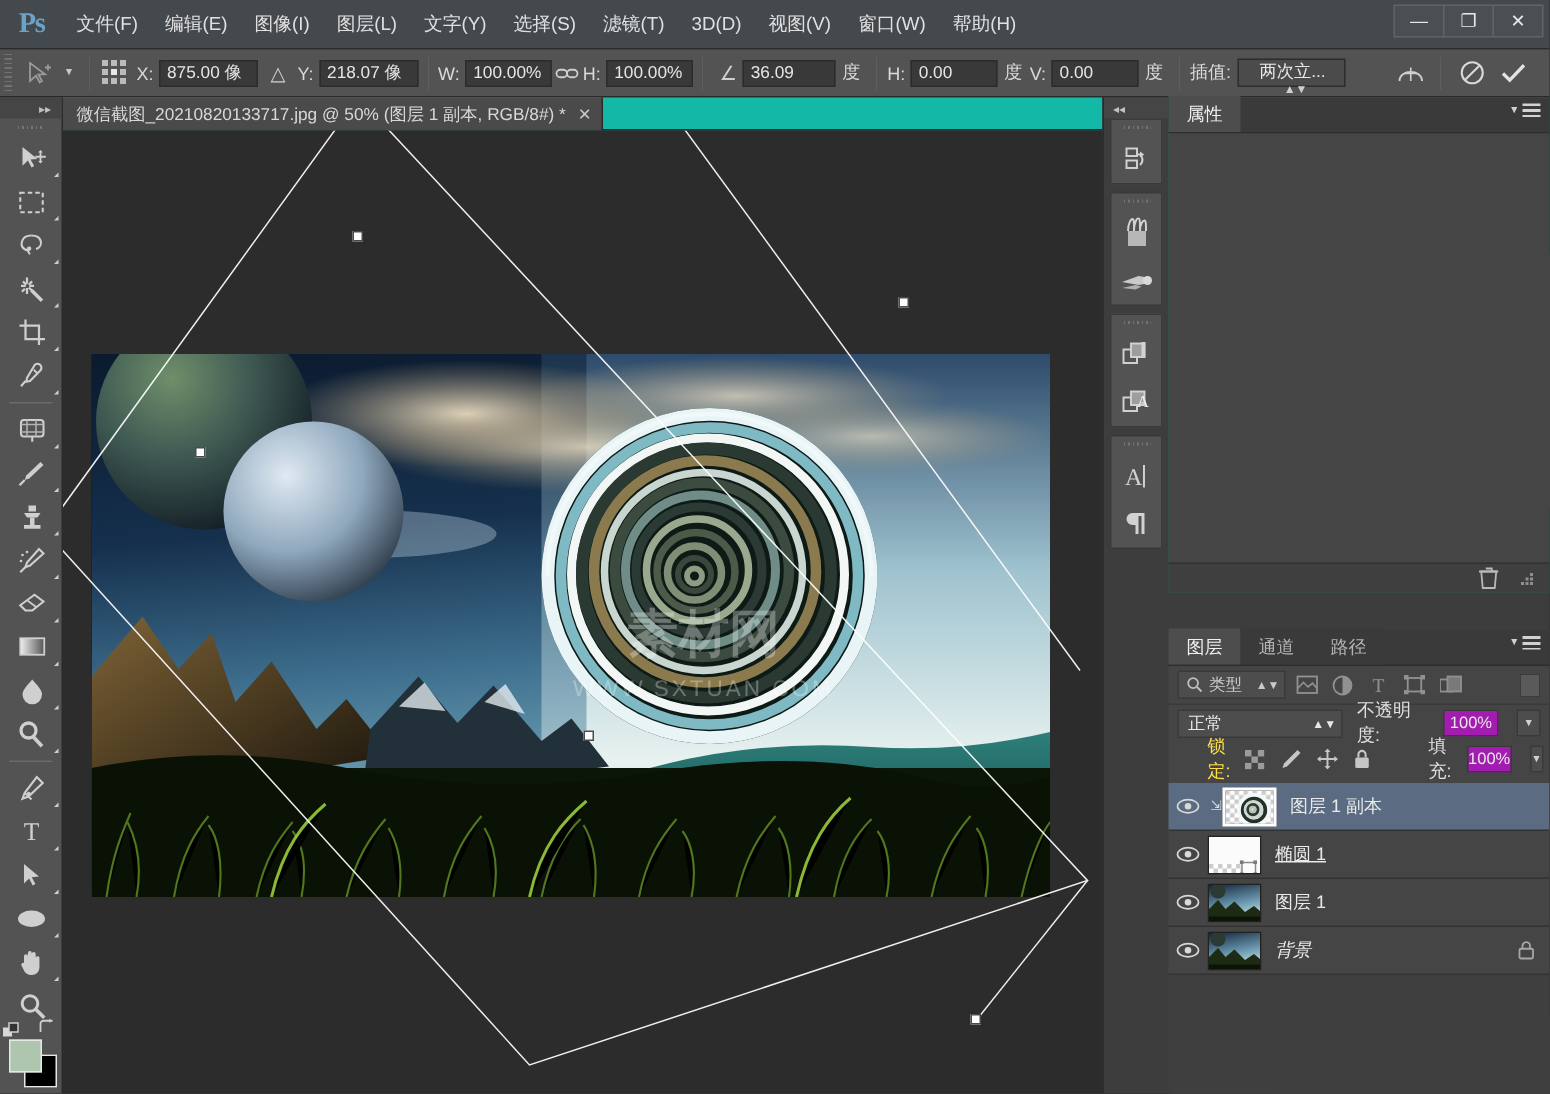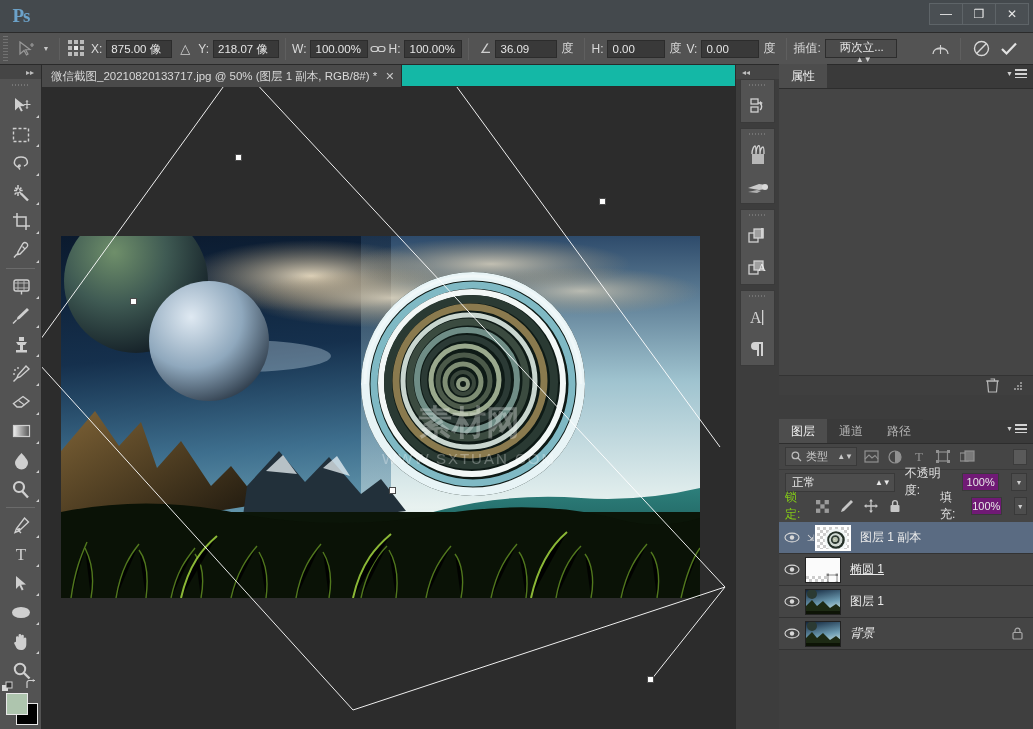--- a/index.html
+++ b/index.html
@@ -198,21 +198,21 @@
   .fico { width:20px; height:20px; display:flex; align-items:center; justify-content:center; opacity:.55; }
   .toggle-strip { margin-left:auto; width:14px; height:16px; background:#5a5a5a; border:1px solid #3c3c3c; }
 
   .lp-row { display:flex; align-items:center; height:24px; padding:0 6px; gap:10px; }
   .bmsel {
     display:flex; align-items:center; background:#4d4d4d; border:1px solid #393939;
     height:19px; padding:0 3px 0 6px; font-size:11.5px; color:#e8e8e8; width:118px;
   }
   .bmsel .sp { margin-left:auto; font-size:8px; }
   .numfield {
-    background:#701a75; border:1px solid #393939; height:18px; width:40px;
+    background:#a21caf; border:1px solid #393939; height:18px; width:40px;
     font-size:11px; color:#e8e8e8; display:flex; align-items:center; justify-content:center;
   }
   .stepper {
     width:17px; height:18px; background:#4d4d4d; border:1px solid #393939; margin-left:2px;
     display:flex; align-items:center; justify-content:center; font-size:7px; color:#d0d0d0;
   }
   .lockico { width:18px; height:18px; display:flex; align-items:center; justify-content:center; }
 
   .layerlist { position:absolute; left:0; top:102px; width:254px; height:240px; background:#3f3f3f; }
   .layer {
@@ -233,20 +233,33 @@
   .lock-r { position:absolute; right:10px; }
   svg { display:block; }
 </style>
 </head>
 <body>
 
 <div id="app">
 
   <div class="menubar">
     <div class="ps-logo">Ps</div>
+    <div class="menu-items">
+      <div class="menu-item">文件(F)</div>
+      <div class="menu-item">编辑(E)</div>
+      <div class="menu-item">图像(I)</div>
+      <div class="menu-item">图层(L)</div>
+      <div class="menu-item">文字(Y)</div>
+      <div class="menu-item">选择(S)</div>
+      <div class="menu-item">滤镜(T)</div>
+      <div class="menu-item">3D(D)</div>
+      <div class="menu-item">视图(V)</div>
+      <div class="menu-item">窗口(W)</div>
+      <div class="menu-item">帮助(H)</div>
+    </div>
     <div class="win-ctrls">
       <div class="win-btn">—</div>
       <div class="win-btn">❐</div>
       <div class="win-btn">✕</div>
     </div>
   </div>
 
   <div class="optionsbar">
     <div class="grip"></div>
 
@@ -826,21 +839,21 @@
         <div class="bmsel">
           <span>正常</span>
           <span class="sp">▲▼</span>
         </div>
         <span style="font-size:12px;color:#e0e0e0;">不透明度:</span>
         <span class="numfield">100%</span>
         <span class="stepper">▼</span>
       </div>
 
       <div class="lp-row">
-        <span style="font-size:12px;color:#84cc16;">锁定:</span>
+        <span style="font-size:12px;color:#fde047;margin-left:20px;">锁定:</span>
         <span class="lockico">
           <svg width="13" height="13" viewBox="0 0 13 13">
               <g fill="#9b9b9b">
                 <rect x="0" y="0" width="4.3" height="4.3"></rect>
                 <rect x="8.6" y="0" width="4.3" height="4.3"></rect>
                 <rect x="4.3" y="4.3" width="4.3" height="4.3"></rect>
                 <rect x="0" y="8.6" width="4.3" height="4.3"></rect>
                 <rect x="8.6" y="8.6" width="4.3" height="4.3"></rect>
               </g>
             </svg>

